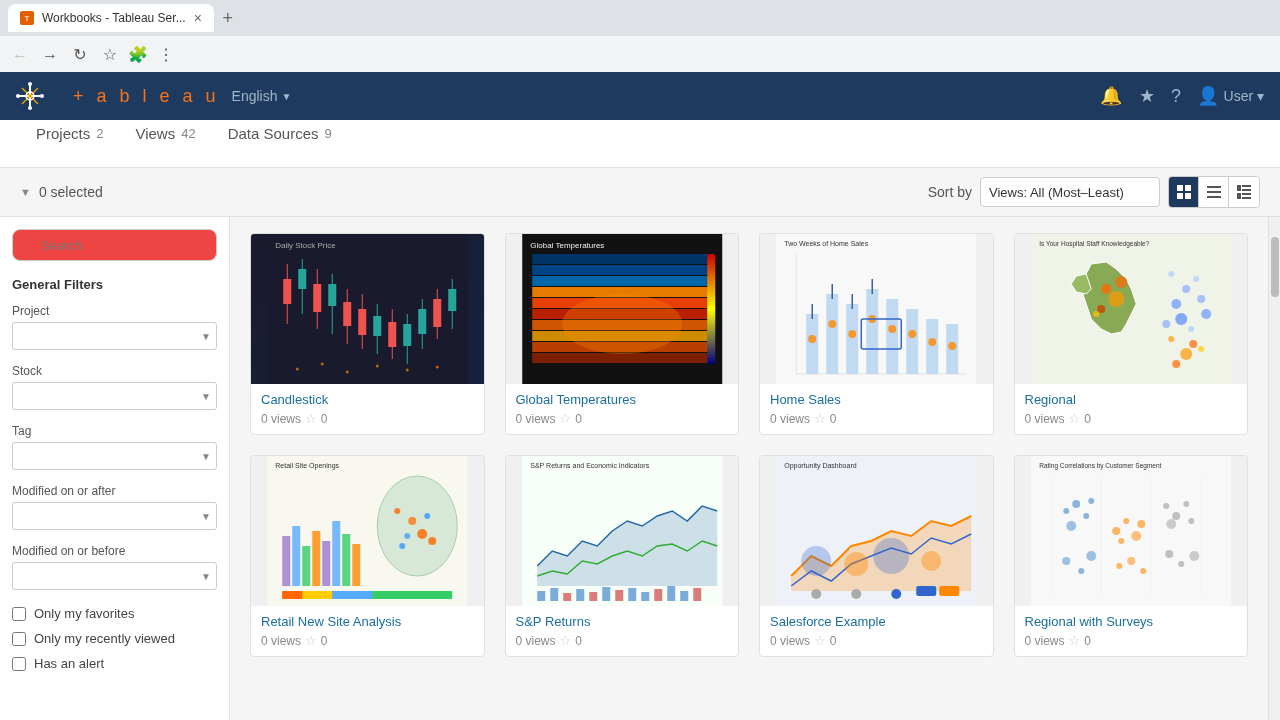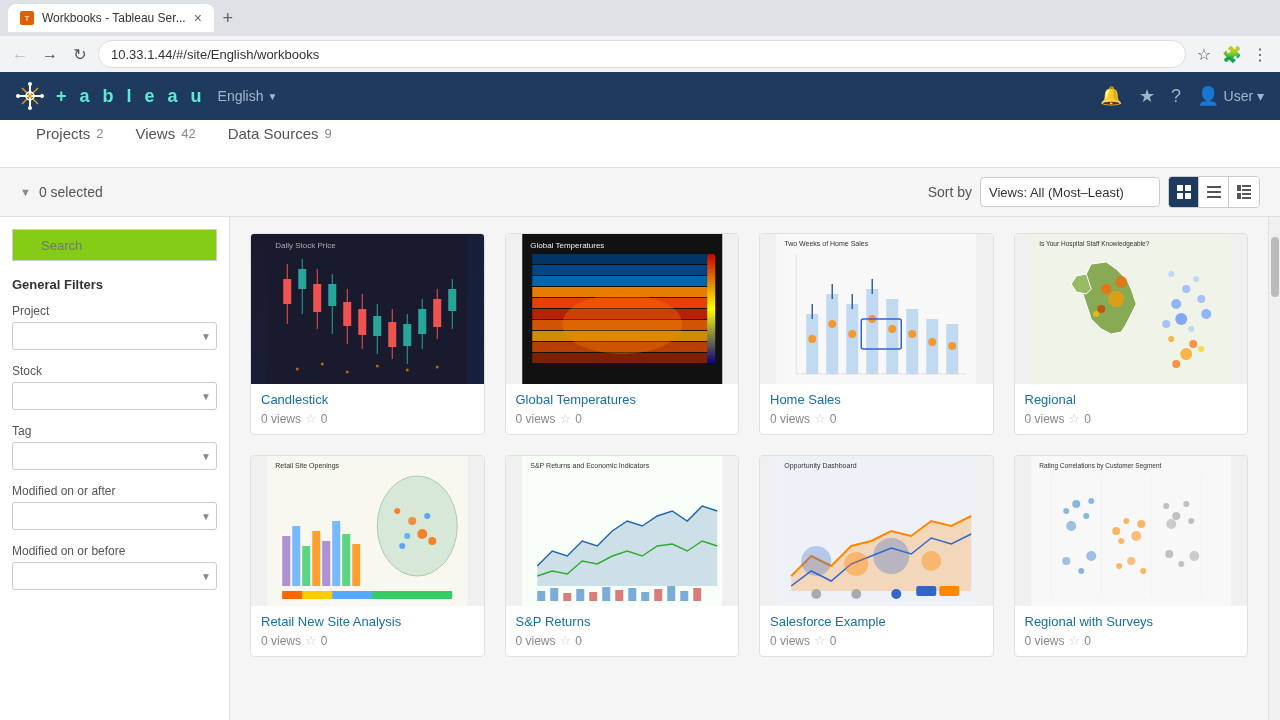--- a/index.html
+++ b/index.html
@@ -43,21 +43,21 @@
     .sort-controls { display: flex; align-items: center; gap: 8px; }
     .sort-label { color: #555; font-size: 14px; }
     .sort-select { height: 30px; border: 1px solid #ccc; border-radius: 4px; padding: 0 24px 0 8px; font-size: 13px; color: #333; background: white; appearance: none; cursor: pointer; min-width: 180px; }
     .view-btns { display: flex; border: 1px solid #ccc; border-radius: 4px; overflow: hidden; }
     .view-btn { width: 30px; height: 30px; display: flex; align-items: center; justify-content: center; background: white; border: none; cursor: pointer; color: #555; border-right: 1px solid #ccc; }
     .view-btn:last-child { border-right: none; }
     .view-btn.active { background: #1f3a5f; color: white; }
 
     
     .sidebar { width: 230px; background: #fff; border-right: 1px solid #e0e0e0; padding: 12px; overflow-y: auto; flex-shrink: 0; }
-    .search-box { width: 100%; height: 32px; border: 1px solid #ccc; border-radius: 0; padding: 0 8px 0 28px; font-size: 13px; color: #333; background: #84cc16; position: relative; }
+    .search-box { width: 100%; height: 32px; border: 1px solid #ccc; border-radius: 8px; padding: 0 8px 0 28px; font-size: 13px; color: #333; background: #ef4444; position: relative; }
     .search-wrapper { position: relative; margin-bottom: 16px; }
     .search-icon { position: absolute; left: 8px; top: 50%; transform: translateY(-50%); color: #888; font-size: 14px; }
     .filter-section-title { font-size: 13px; font-weight: 600; color: #333; margin-bottom: 12px; }
     .filter-group { margin-bottom: 14px; }
     .filter-label { font-size: 12px; color: #555; margin-bottom: 4px; }
     .filter-select-wrap { position: relative; }
     .filter-select { width: 100%; height: 28px; border: 1px solid #ccc; border-radius: 3px; padding: 0 20px 0 6px; font-size: 12px; color: #333; background: white; appearance: none; cursor: pointer; }
     .filter-arrow { position: absolute; right: 6px; top: 50%; transform: translateY(-50%); color: #888; font-size: 10px; pointer-events: none; }
     .checkbox-group { margin-top: 16px; display: flex; flex-direction: column; gap: 10px; }
     .checkbox-item { display: flex; align-items: center; gap: 8px; font-size: 13px; color: #444; cursor: pointer; }
@@ -89,21 +89,20 @@
       <div class="browser-tab-favicon">T</div>
       <span>Workbooks - Tableau Ser...</span>
       <span class="browser-tab-close">×</span>
     </div>
     <div class="browser-tab-new">+</div>
   </div>
   <div class="browser-controls">
     <button class="browser-btn disabled">←</button>
     <button class="browser-btn">→</button>
     <button class="browser-btn">↻</button>
-    <input class="address-bar" type="text" value="10.33.1.44/#/site/English/workbooks" style="">
     <div class="browser-icons">
       <div class="browser-icon-btn">☆</div>
       <div class="browser-icon-btn">🧩</div>
       <div class="browser-icon-btn">⋮</div>
     </div>
   </div>
 </div>
 
 <div class="app-header">
   <svg class="tableau-logo-icon" viewBox="0 0 28 28" fill="none" xmlns="http://www.w3.org/2000/svg">
@@ -111,21 +110,21 @@
     <line x1="14" y1="2" x2="14" y2="26" stroke="white" stroke-width="2"></line>
     <line x1="2" y1="14" x2="26" y2="14" stroke="white" stroke-width="2"></line>
     <line x1="6" y1="6" x2="22" y2="22" stroke="#e8a000" stroke-width="1.5"></line>
     <line x1="22" y1="6" x2="6" y2="22" stroke="#e8a000" stroke-width="1.5"></line>
     <circle cx="14" cy="14" r="4" fill="none" stroke="white" stroke-width="1.5"></circle>
     <circle cx="14" cy="2" r="2" fill="white"></circle>
     <circle cx="14" cy="26" r="2" fill="white"></circle>
     <circle cx="2" cy="14" r="2" fill="white"></circle>
     <circle cx="26" cy="14" r="2" fill="white"></circle>
   </svg>
-  <span style="color:#5eead4;font-size:18px;font-weight:700;letter-spacing:4px;">+ a b l e a u</span>
+  <span style="color:#f97316;font-size:18px;font-weight:400;letter-spacing:4px;margin-left:17px;">+ a b l e a u</span>
   <div class="header-site">
     <span>English</span>
     <span style="font-size:10px;">▼</span>
   </div>
   <div class="header-right">
     <span class="header-icon-btn">🔔</span>
     <span class="header-icon-btn">★</span>
     <span class="header-icon-btn">?</span>
     <div class="header-user">
       <span style="font-size:18px;">👤</span>
@@ -247,20 +246,34 @@
     <div class="filter-group">
       <div class="filter-label">Modified on or before</div>
       <div class="filter-select-wrap">
         <select class="filter-select">
           <option value=""></option>
         </select>
         <span class="filter-arrow">▼</span>
       </div>
     </div>
 
+    <div class="checkbox-group">
+      <label class="checkbox-item">
+        <input type="checkbox" style="">
+        <span>Only my favorites</span>
+      </label>
+      <label class="checkbox-item">
+        <input type="checkbox" style="">
+        <span>Only my recently viewed</span>
+      </label>
+      <label class="checkbox-item">
+        <input type="checkbox" style="">
+        <span>Has an alert</span>
+      </label>
+    </div>
   </div>
 
   <div class="main-content">
     <div class="workbooks-grid">
 
       <div class="workbook-card">
         <div class="workbook-thumb thumb-candlestick">
           <svg width="100%" height="150" viewBox="0 0 200 150" xmlns="http://www.w3.org/2000/svg">
             <rect width="200" height="150" fill="#1a1a2e"></rect>
             <text x="8" y="14" fill="#aaa" font-size="8" font-family="Arial">Daily Stock Price</text>

